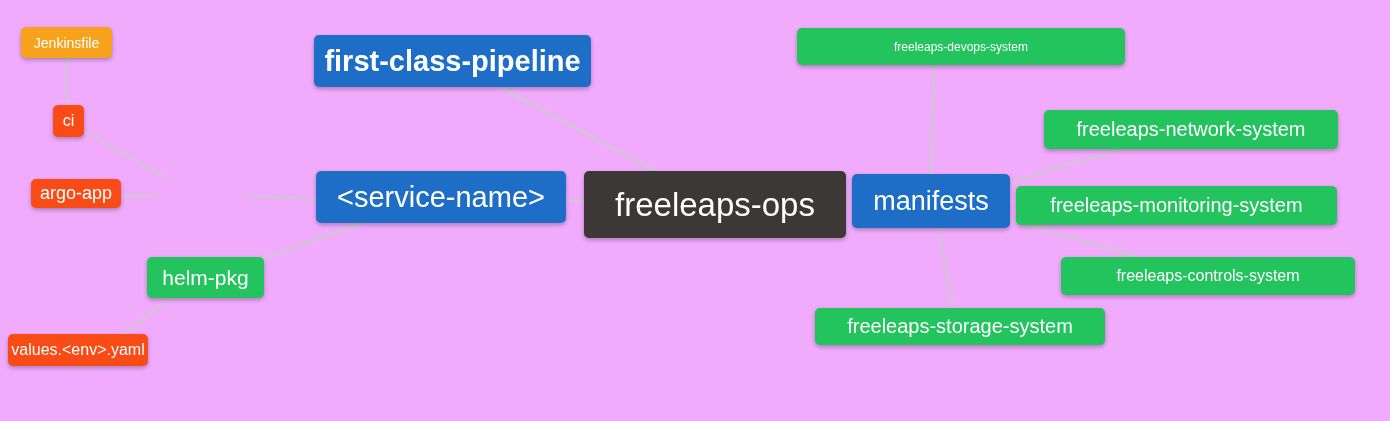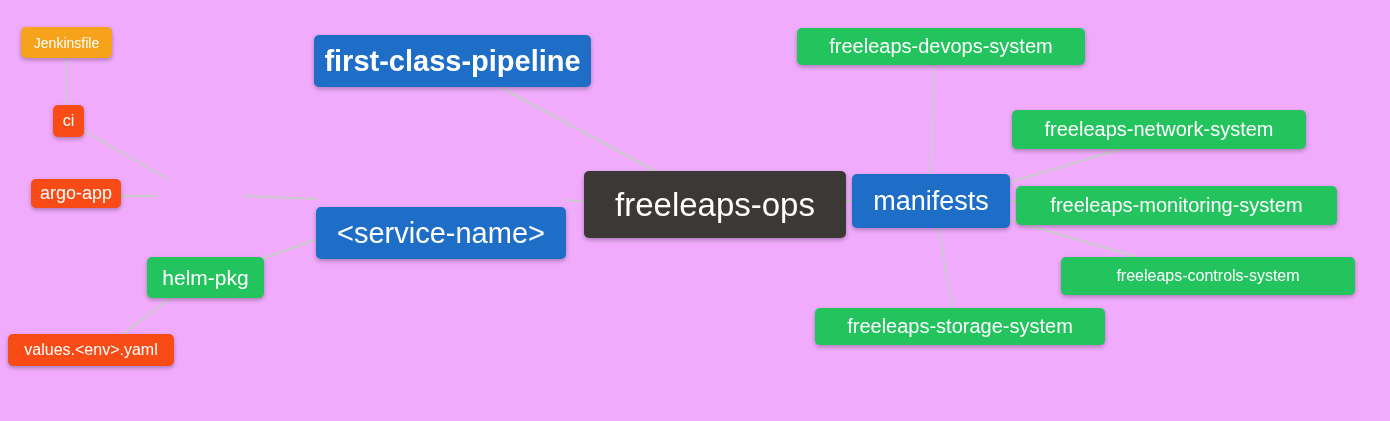--- a/index.html
+++ b/index.html
@@ -25,31 +25,31 @@
   .orange{background:#F7A21B;}
   .red{background:#F94B16;}
   .green{background:#23C45E;}
   .blue{background:#1E6EC8;}
   .dark{background:#3B3836;}
 
   .n-jenkinsfile{left:21px;top:27px;width:91px;height:31px;font-size:14px;}
   .n-ci{left:53px;top:105px;width:31px;height:32px;font-size:16px;}
   .n-argo-app{left:31px;top:179px;width:90px;height:29px;font-size:18px;}
   .n-env{left:158px;top:177px;width:85px;height:36px;font-size:21px;}
-  .n-service-name{left:316px;top:171px;width:250px;height:52px;font-size:29px;margin-top:36px;}
+  .n-service-name{left:316px;top:171px;width:250px;height:52px;font-size:29px;}
   .n-first-class-pipeline{left:314px;top:35px;width:277px;height:52px;font-size:29px;font-weight:bold;}
   .n-freeleaps-ops{left:584px;top:171px;width:262px;height:67px;font-size:33px;}
   .n-manifests{left:852px;top:174px;width:158px;height:54px;font-size:27px;}
-  .n-devops{left:797px;top:28px;width:288px;height:37px;font-size:20px;}
-  .n-network{left:1012px;top:110px;width:294px;height:39px;font-size:20px;}
+  .n-devops{left:797px;top:28px;width:328px;height:37px;font-size:12px;}
+  .n-network{left:1044px;top:110px;width:294px;height:39px;font-size:20px;}
   .n-monitoring{left:1016px;top:186px;width:321px;height:39px;font-size:20px;}
   .n-controls{left:1061px;top:257px;width:294px;height:38px;font-size:16px;}
   .n-storage{left:815px;top:308px;width:290px;height:37px;font-size:20px;}
   .n-helm-pkg{left:147px;top:257px;width:117px;height:41px;font-size:21px;}
-  .n-values{left:8px;top:334px;width:166px;height:32px;font-size:16px;text-align:right;}
+  .n-values{left:8px;top:334px;width:140px;height:32px;font-size:16px;text-align:right;}
 </style>
 </head>
 <body>
 
 <div id="canvas">
 
   <svg id="edges" viewBox="0 0 1390 421">
     <line x1="67" y1="58" x2="67" y2="105"></line>
     <line x1="84" y1="131" x2="168" y2="179"></line>
     <line x1="121" y1="196" x2="158" y2="196"></line>

